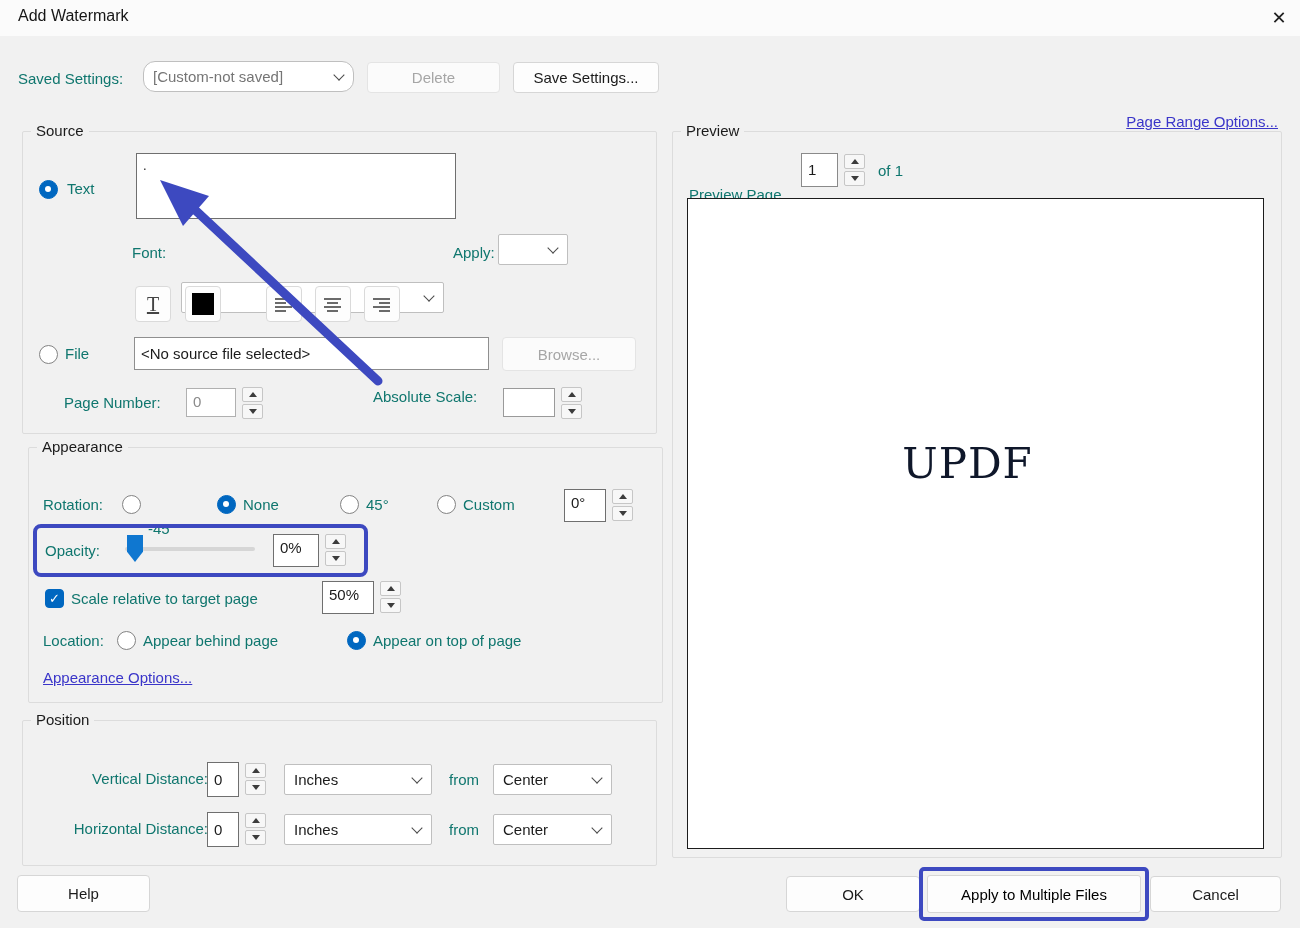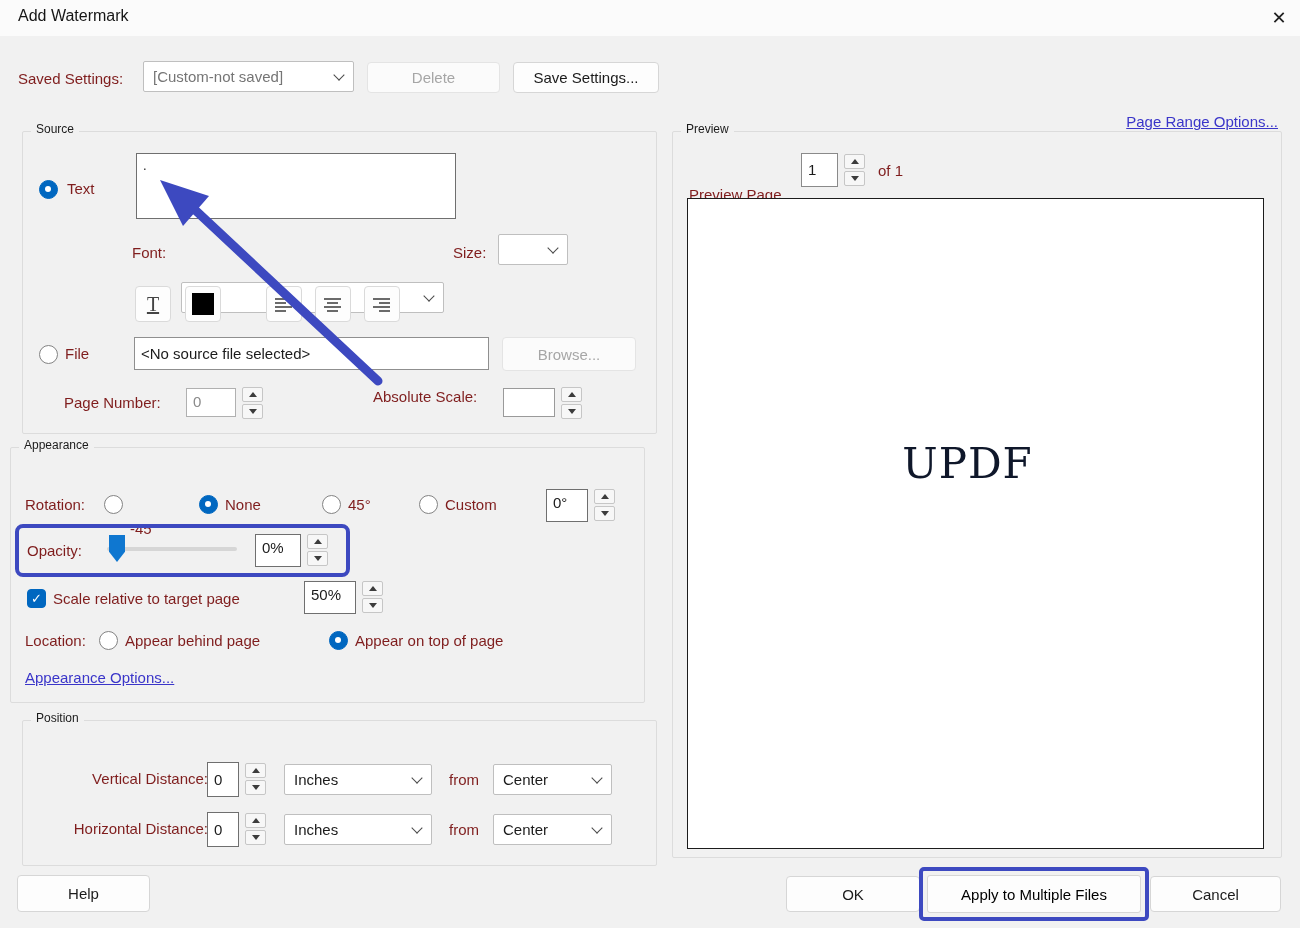--- a/index.html
+++ b/index.html
@@ -2,26 +2,26 @@
 <html><head>
 <meta charset="utf-8">
 <style>
   * { margin:0; padding:0; box-sizing:border-box; }
   html,body { width:1300px; height:928px; }
   body { font-family:"Liberation Sans","DejaVu Sans",sans-serif; background:#f1f1f1; color:#1b1b1b; font-size:15px; overflow:hidden; }
   .dialog { position:relative; width:1300px; height:928px; background:#f1f1f1; }
   .titlebar { position:absolute; left:0; top:0; width:100%; height:36px; background:#fbfbfb; }
   .title { position:absolute; left:18px; top:7px; font-size:16px; color:#161616; }
   .close { position:absolute; left:1266px; top:5px; font-size:18px; color:#222; cursor:pointer; width:26px; height:26px; text-align:center; line-height:26px; }
-  .lbl { position:absolute; white-space:nowrap; color:#7f1d1d; }
+  .lbl { position:absolute; white-space:nowrap; color:#0f766e; }
   .btn { position:absolute; background:#fdfdfd; border:1px solid #d6d6d6; border-radius:4px; font-size:15px; color:#1b1b1b; text-align:center; font-family:inherit; cursor:pointer; }
   .btn.disabled { color:#a6a6a6; background:#fbfbfb; border-color:#e4e4e4; cursor:default; }
   .link { position:absolute; color:#3a35c9; text-decoration:underline; white-space:nowrap; cursor:pointer; }
   .grp { position:absolute; border:1px solid #dcdcdc; border-radius:2px; }
-  .grp .cap { position:absolute; top:-10px; left:8px; background:#f1f1f1; padding:0 5px; font-size:12px; color:#1b1b1b; white-space:nowrap; }
+  .grp .cap { position:absolute; top:-10px; left:8px; background:#f1f1f1; padding:0 5px; font-size:15px; color:#1b1b1b; white-space:nowrap; }
   .combo { position:absolute; background:#fff; border:1px solid #bfbfbf; border-radius:2px; display:flex; align-items:center; padding:0 10px 0 9px; cursor:pointer; }
   .combo .cval { flex:1; font-size:15px; white-space:nowrap; overflow:hidden; }
   .combo.gray .cval { color:#757575; }
   .chev { width:8px; height:8px; border-right:1.6px solid #4a4a4a; border-bottom:1.6px solid #4a4a4a; transform:rotate(45deg); margin-top:-4px; flex:none; }
   .txt { position:absolute; background:#fff; border:1px solid #7c7c7c; font-size:15px; padding:4px 6px; overflow:hidden; white-space:nowrap; }
   .txt.dim { color:#8a8a8a; border-color:#b0b0b0; }
   .spin { position:absolute; display:flex; flex-direction:column; gap:2px; }
   .sp { width:21px; height:15px; background:#f7f7f7; border:1px solid #c6c6c6; border-radius:2px; display:flex; align-items:center; justify-content:center; cursor:pointer; padding:0; }
   .tri-up { width:0; height:0; border-left:4px solid transparent; border-right:4px solid transparent; border-bottom:5px solid #3c3c3c; }
   .tri-dn { width:0; height:0; border-left:4px solid transparent; border-right:4px solid transparent; border-top:5px solid #3c3c3c; }
@@ -45,41 +45,41 @@
 <body>
 
 <div class="dialog">
 
   <div class="titlebar">
     <span class="title">Add Watermark</span>
     <span class="close">✕</span>
   </div>
 
   <span class="lbl" style="left:18px;top:70px;">Saved Settings:</span>
-  <div class="combo gray" style="left:143px;top:61px;width:211px;height:31px;">
+  <div class="combo gray" style="left:143px;top:61px;width:211px;height:31px;border-radius:12px;">
     <span class="cval">[Custom-not saved]</span>
     <i class="chev"></i>
   </div>
   <button class="btn disabled" style="left:367px;top:62px;width:133px;height:31px;">Delete</button>
   <button class="btn" style="left:513px;top:62px;width:146px;height:31px;">Save Settings...</button>
   <a class="link" style="right:22px;top:69px;margin-top:44px;">Page Range Options...</a>
 
   <div class="grp" style="left:22px;top:131px;width:635px;height:303px;">
     <span class="cap">Source</span>
 
     <span class="radio sel" style="left:16px;top:48px;"></span>
     <span class="lbl" style="left:44px;top:48px;">Text</span>
     <div class="txt" style="left:113px;top:21px;width:320px;height:66px;border-color:#6f6f6f;font-size:13px;">.</div>
 
     <span class="lbl" style="left:109px;top:112px;">Font:</span>
     <div class="combo" style="left:158px;top:102px;width:263px;height:31px;margin-top:48px;">
       <span class="cval">Arial</span>
       <i class="chev"></i>
     </div>
-    <span class="lbl" style="left:430px;top:112px;">Size:</span>
+    <span class="lbl" style="left:430px;top:112px;">Apply:</span>
     <div class="combo" style="left:475px;top:102px;width:70px;height:31px;">
       <span class="cval"></span>
       <i class="chev"></i>
     </div>
 
     <div class="toolbtn" style="left:112px;top:154px;">
       <span class="tglyph">T</span>
     </div>
     <div class="toolbtn" style="left:162px;top:154px;">
       <span class="swatch"></span>
@@ -135,21 +135,21 @@
     <div class="spin" style="left:538px;top:255px;">
       <button class="sp">
           <i class="tri-up"></i>
         </button>
       <button class="sp">
           <i class="tri-dn"></i>
         </button>
     </div>
   </div>
 
-  <div class="grp" style="left:10px;top:447px;width:635px;height:256px;">
+  <div class="grp" style="left:28px;top:447px;width:635px;height:256px;">
     <span class="cap">Appearance</span>
 
     <span class="lbl" style="left:14px;top:48px;">Rotation:</span>
     <span class="radio" style="left:93px;top:47px;"></span>
     <span class="lbl" style="left:119px;top:48px;margin-top:24px;">-45°</span>
     <span class="radio sel" style="left:188px;top:47px;"></span>
     <span class="lbl" style="left:214px;top:48px;">None</span>
     <span class="radio" style="left:311px;top:47px;"></span>
     <span class="lbl" style="left:337px;top:48px;">45°</span>
     <span class="radio" style="left:408px;top:47px;"></span>

